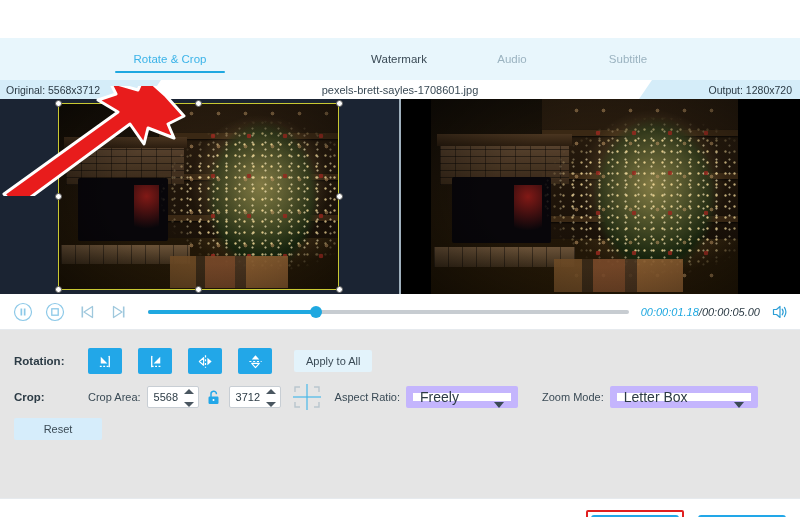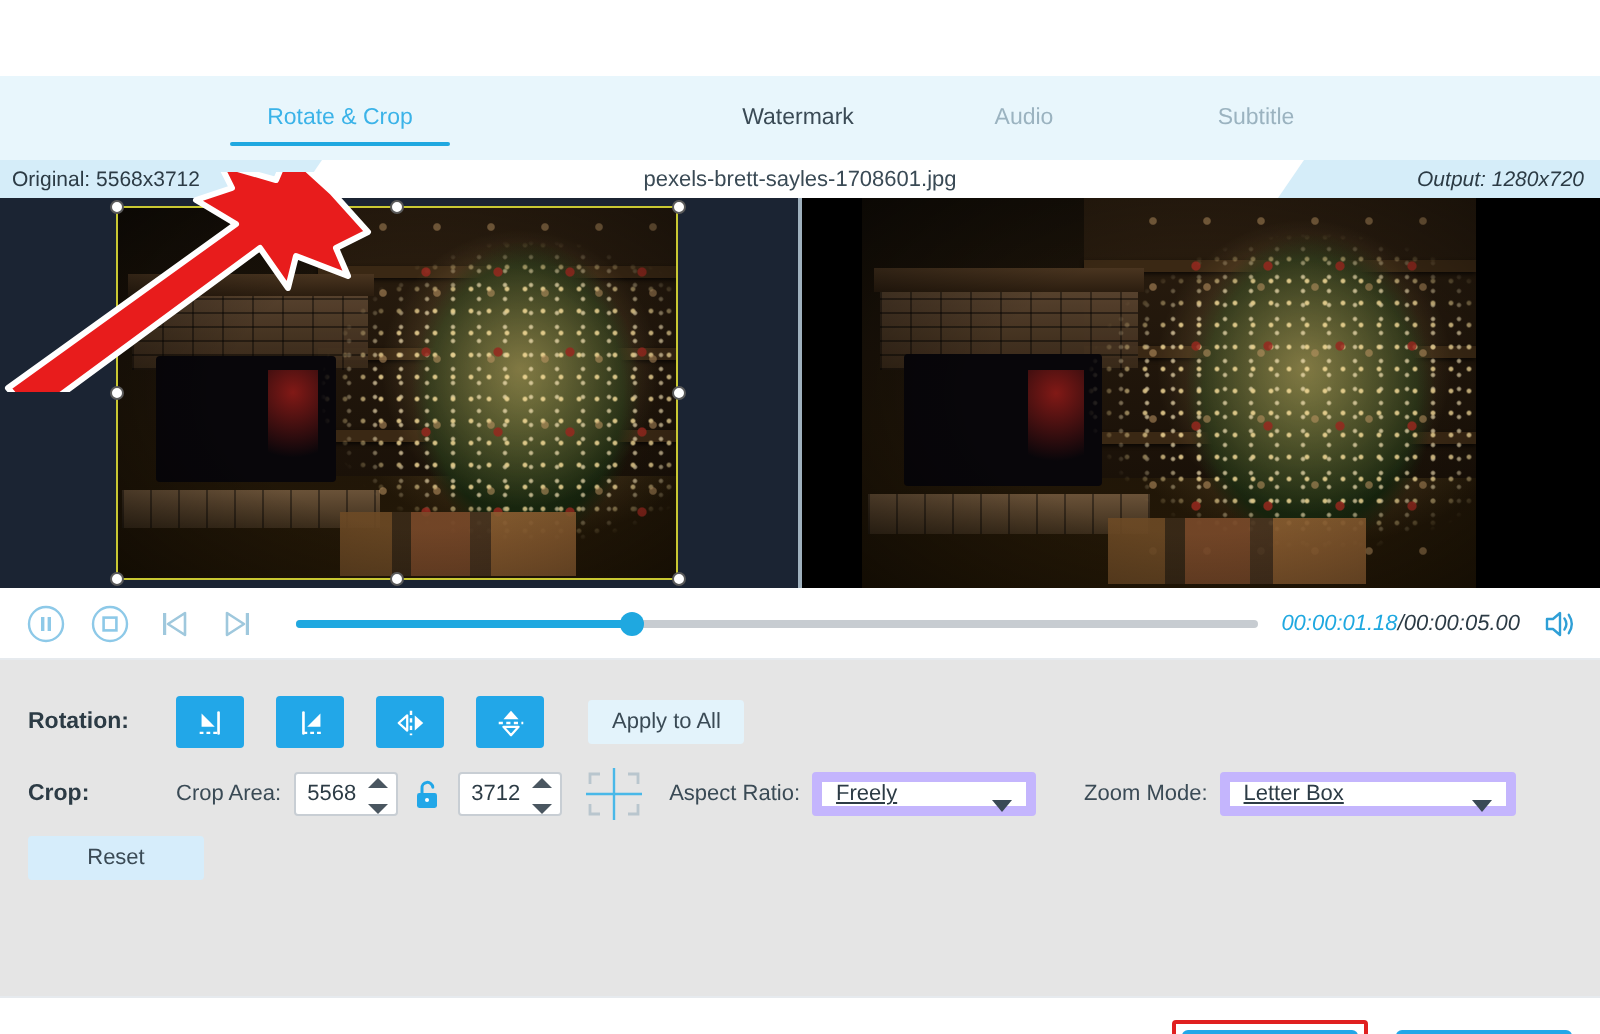--- a/index.html
+++ b/index.html
@@ -65,21 +65,21 @@
     width: 0; height: 0;
     border-top: 19px solid #d5edf9;
     border-right: 13px solid transparent;
   }
   .infostrip .tagright {
     position: absolute; right: 0; top: 0;
     height: 19px; width: 148px;
     background: #d5edf9;
     display: flex; align-items: center; justify-content: flex-end;
     padding-right: 8px;
-    font-size: 10.5px; color: #2c3b45; font-style: italic;
+    font-size: 10.5px; color: #2c3b45;
   }
   .infostrip .tagright::before {
     content: "";
     position: absolute; left: -13px; top: 0;
     width: 0; height: 0;
     border-bottom: 19px solid #d5edf9;
     border-left: 13px solid transparent;
   }
   .infostrip .filename {
     position: absolute; left: 0; right: 0; top: 0;
@@ -353,29 +353,28 @@
   }
   .cropmark {
     width: 36px; height: 30px;
     margin: 0 10px 0 8px;
     display: flex; align-items: center; justify-content: center;
     cursor: pointer;
   }
   .selectbox {
     position: relative;
     height: 22px;
-    border: 5px solid #c4b5fd;
+    border: 7px solid #c4b5fd;
     border-radius: 2px;
     background: #fff;
     display: flex; align-items: center;
     padding-left: 7px;
-    font-size: 11px;
+    font-size: 14px;
     color: #2c3b45;
     cursor: pointer;
-    text-decoration: underline;
   }
   .selectbox.ar { width: 112px; }
   .selectbox.zm { width: 148px; }
   .selectbox .caret {
     position: absolute; right: 7px; top: 9px;
     width: 0; height: 0;
     border-left: 5px solid transparent;
     border-right: 5px solid transparent;
     border-top: 6px solid #3a4a55;
   }

